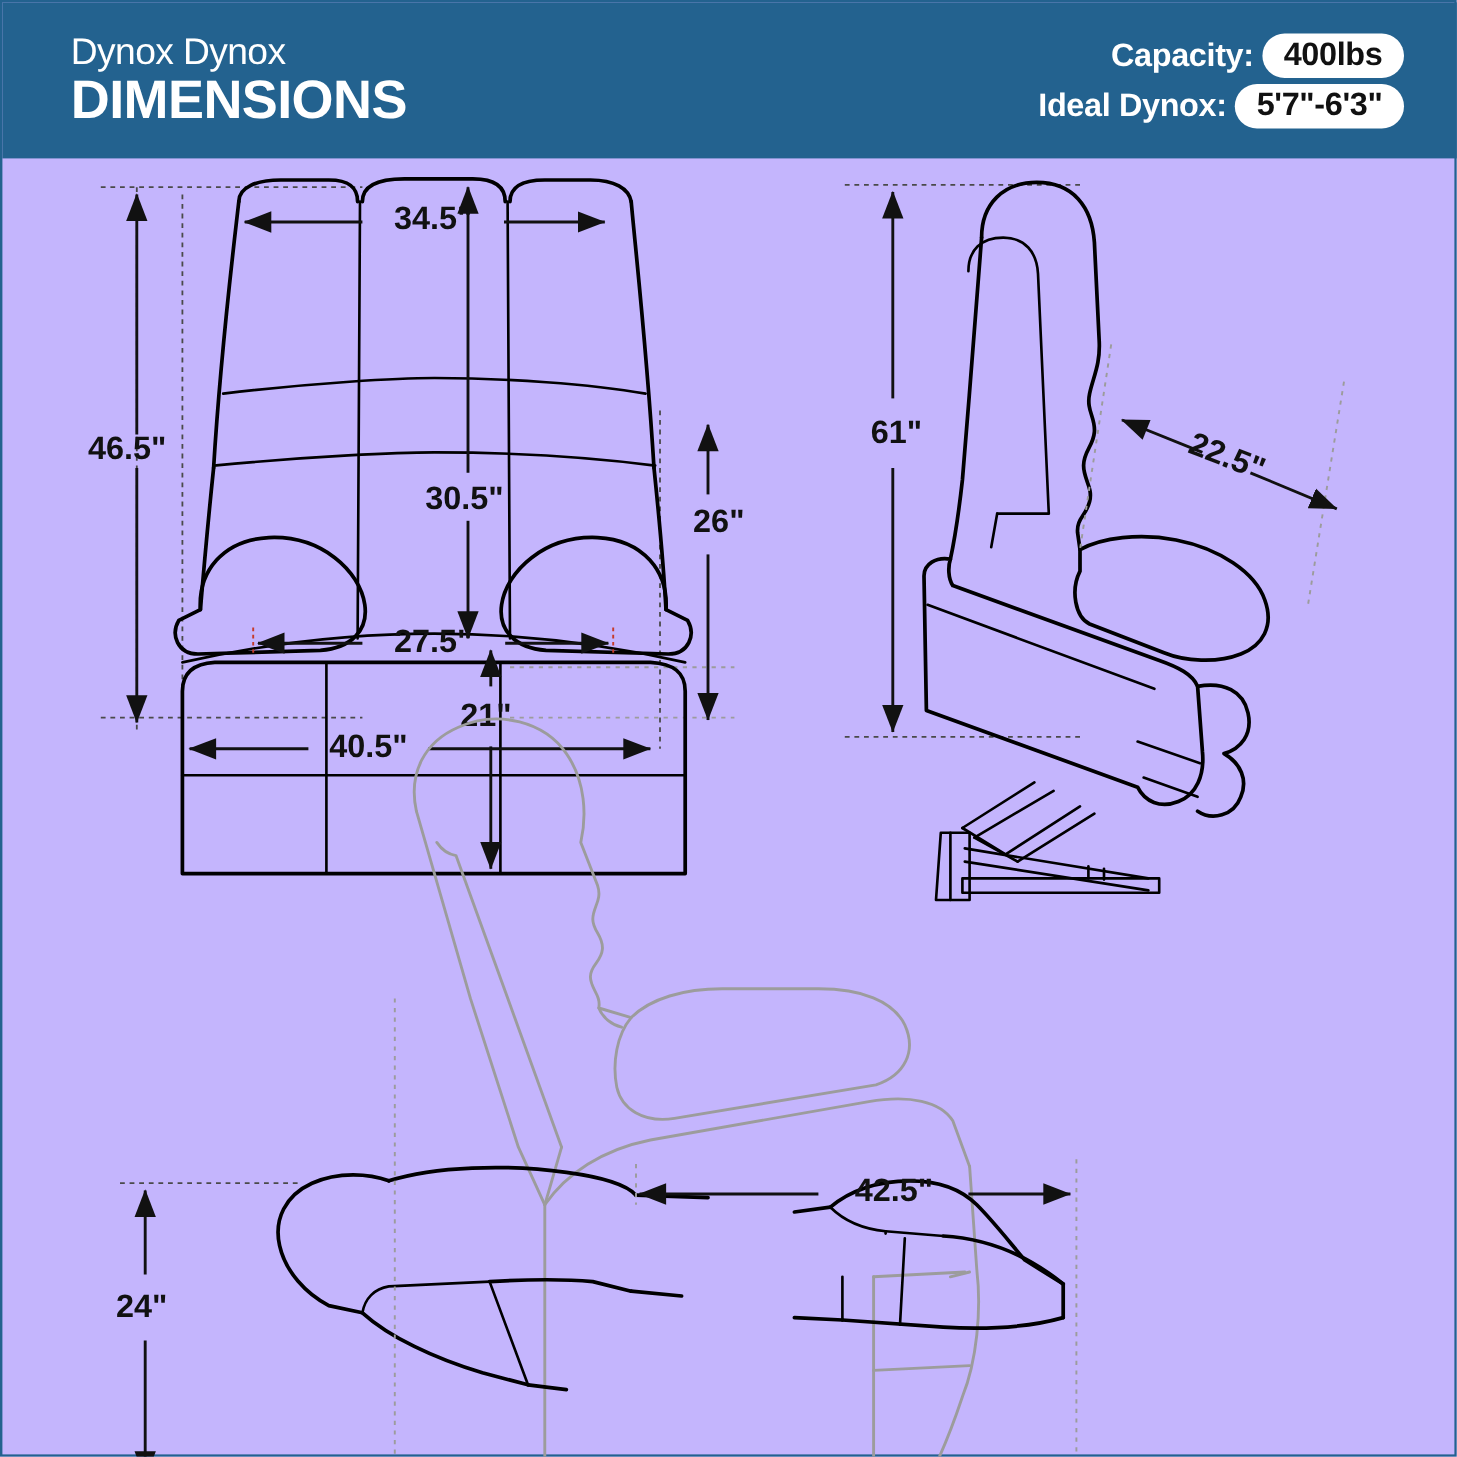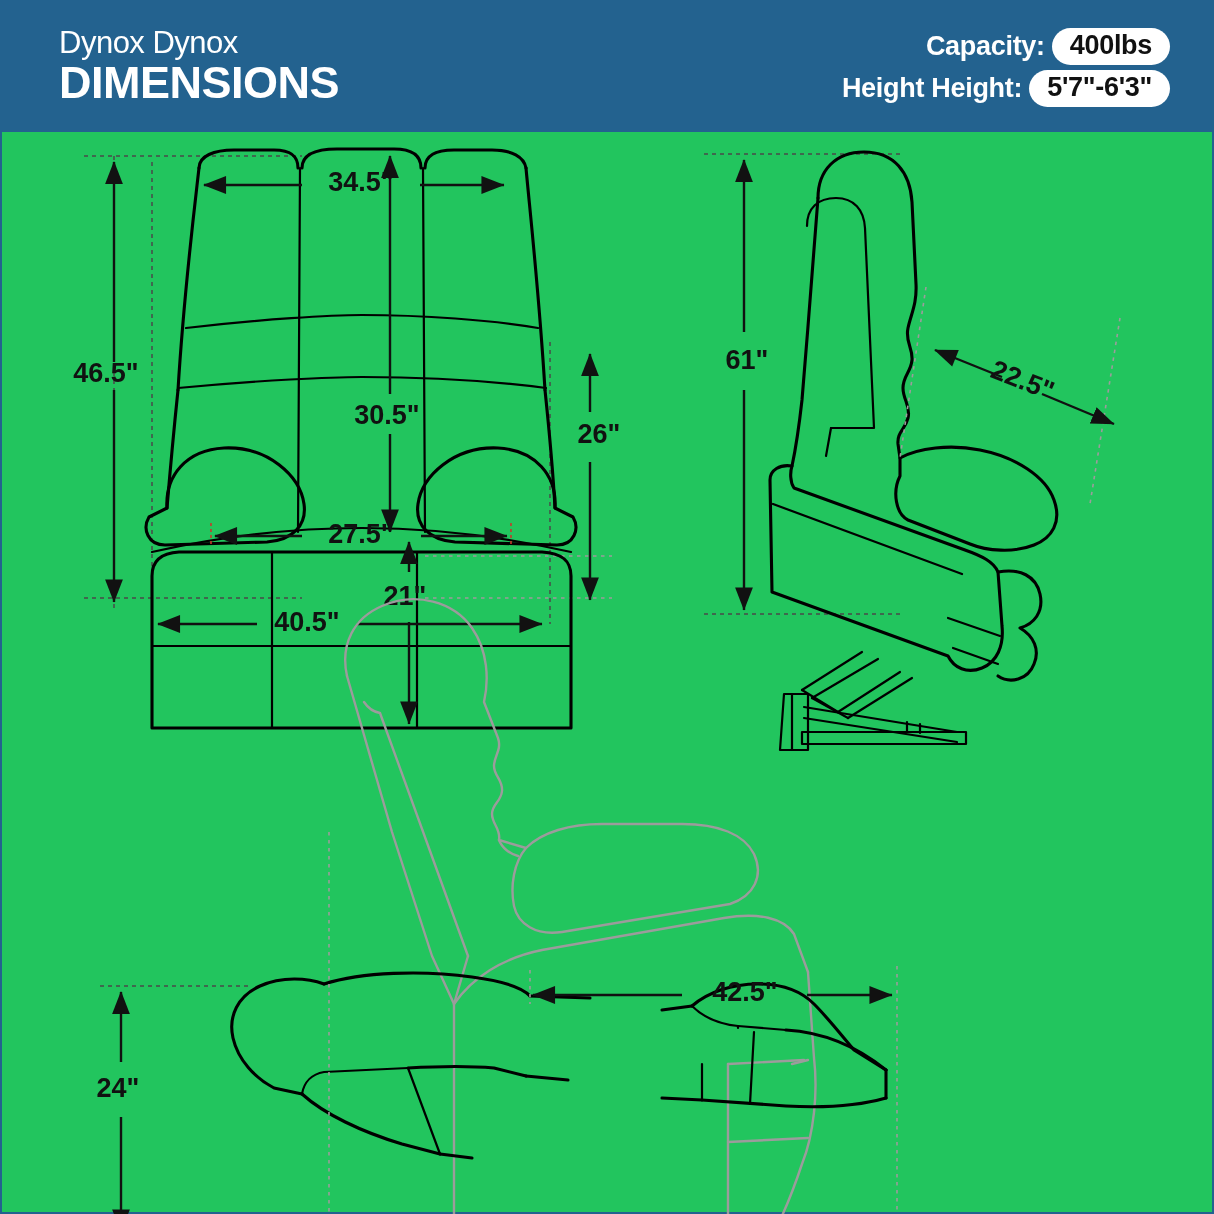--- a/index.html
+++ b/index.html
@@ -8,21 +8,21 @@
     width:1214px;height:1214px;
     background:#ffffff;
     font-family:"Liberation Sans", sans-serif;
     overflow:hidden;
   }
   #sheet{
     position:relative;
     width:1214px;height:1214px;
     box-sizing:border-box;
     border:2px solid #1f5c8b;
-    background:#22c55e;
+    background:#c4b5fd;
   }
   
   #banner{
     position:absolute;left:0;top:0;
     width:1214px;height:130px;
     background:#23628f;
     box-sizing:border-box;
   }
   #brand{
     position:absolute;left:57px;top:23px;
@@ -94,21 +94,21 @@
   <div id="banner" style="background: rgb(35, 98, 143);">
     <div id="brand">Dynox Dynox</div>
     <div id="bigtitle">DIMENSIONS</div>
 
     <div class="specrow" id="spec-capacity">
       <span class="speclabel">Capacity:</span>
       <span class="pill">400lbs</span>
     </div>
 
     <div class="specrow" id="spec-height">
-      <span class="speclabel">Height Height:</span>
+      <span class="speclabel">Ideal Dynox:</span>
       <span class="pill">5'7"-6'3"</span>
     </div>
   </div>
 
   <div id="draw">
   <svg width="1214" height="1082" viewBox="0 0 1214 1082" xmlns="http://www.w3.org/2000/svg">
 
     <defs>
       <marker id="ar" markerWidth="11" markerHeight="11" refX="9.4" refY="4" orient="auto">
         <path d="M0,0.3 L9.6,4 L0,7.7 z" fill="#111111"></path>

